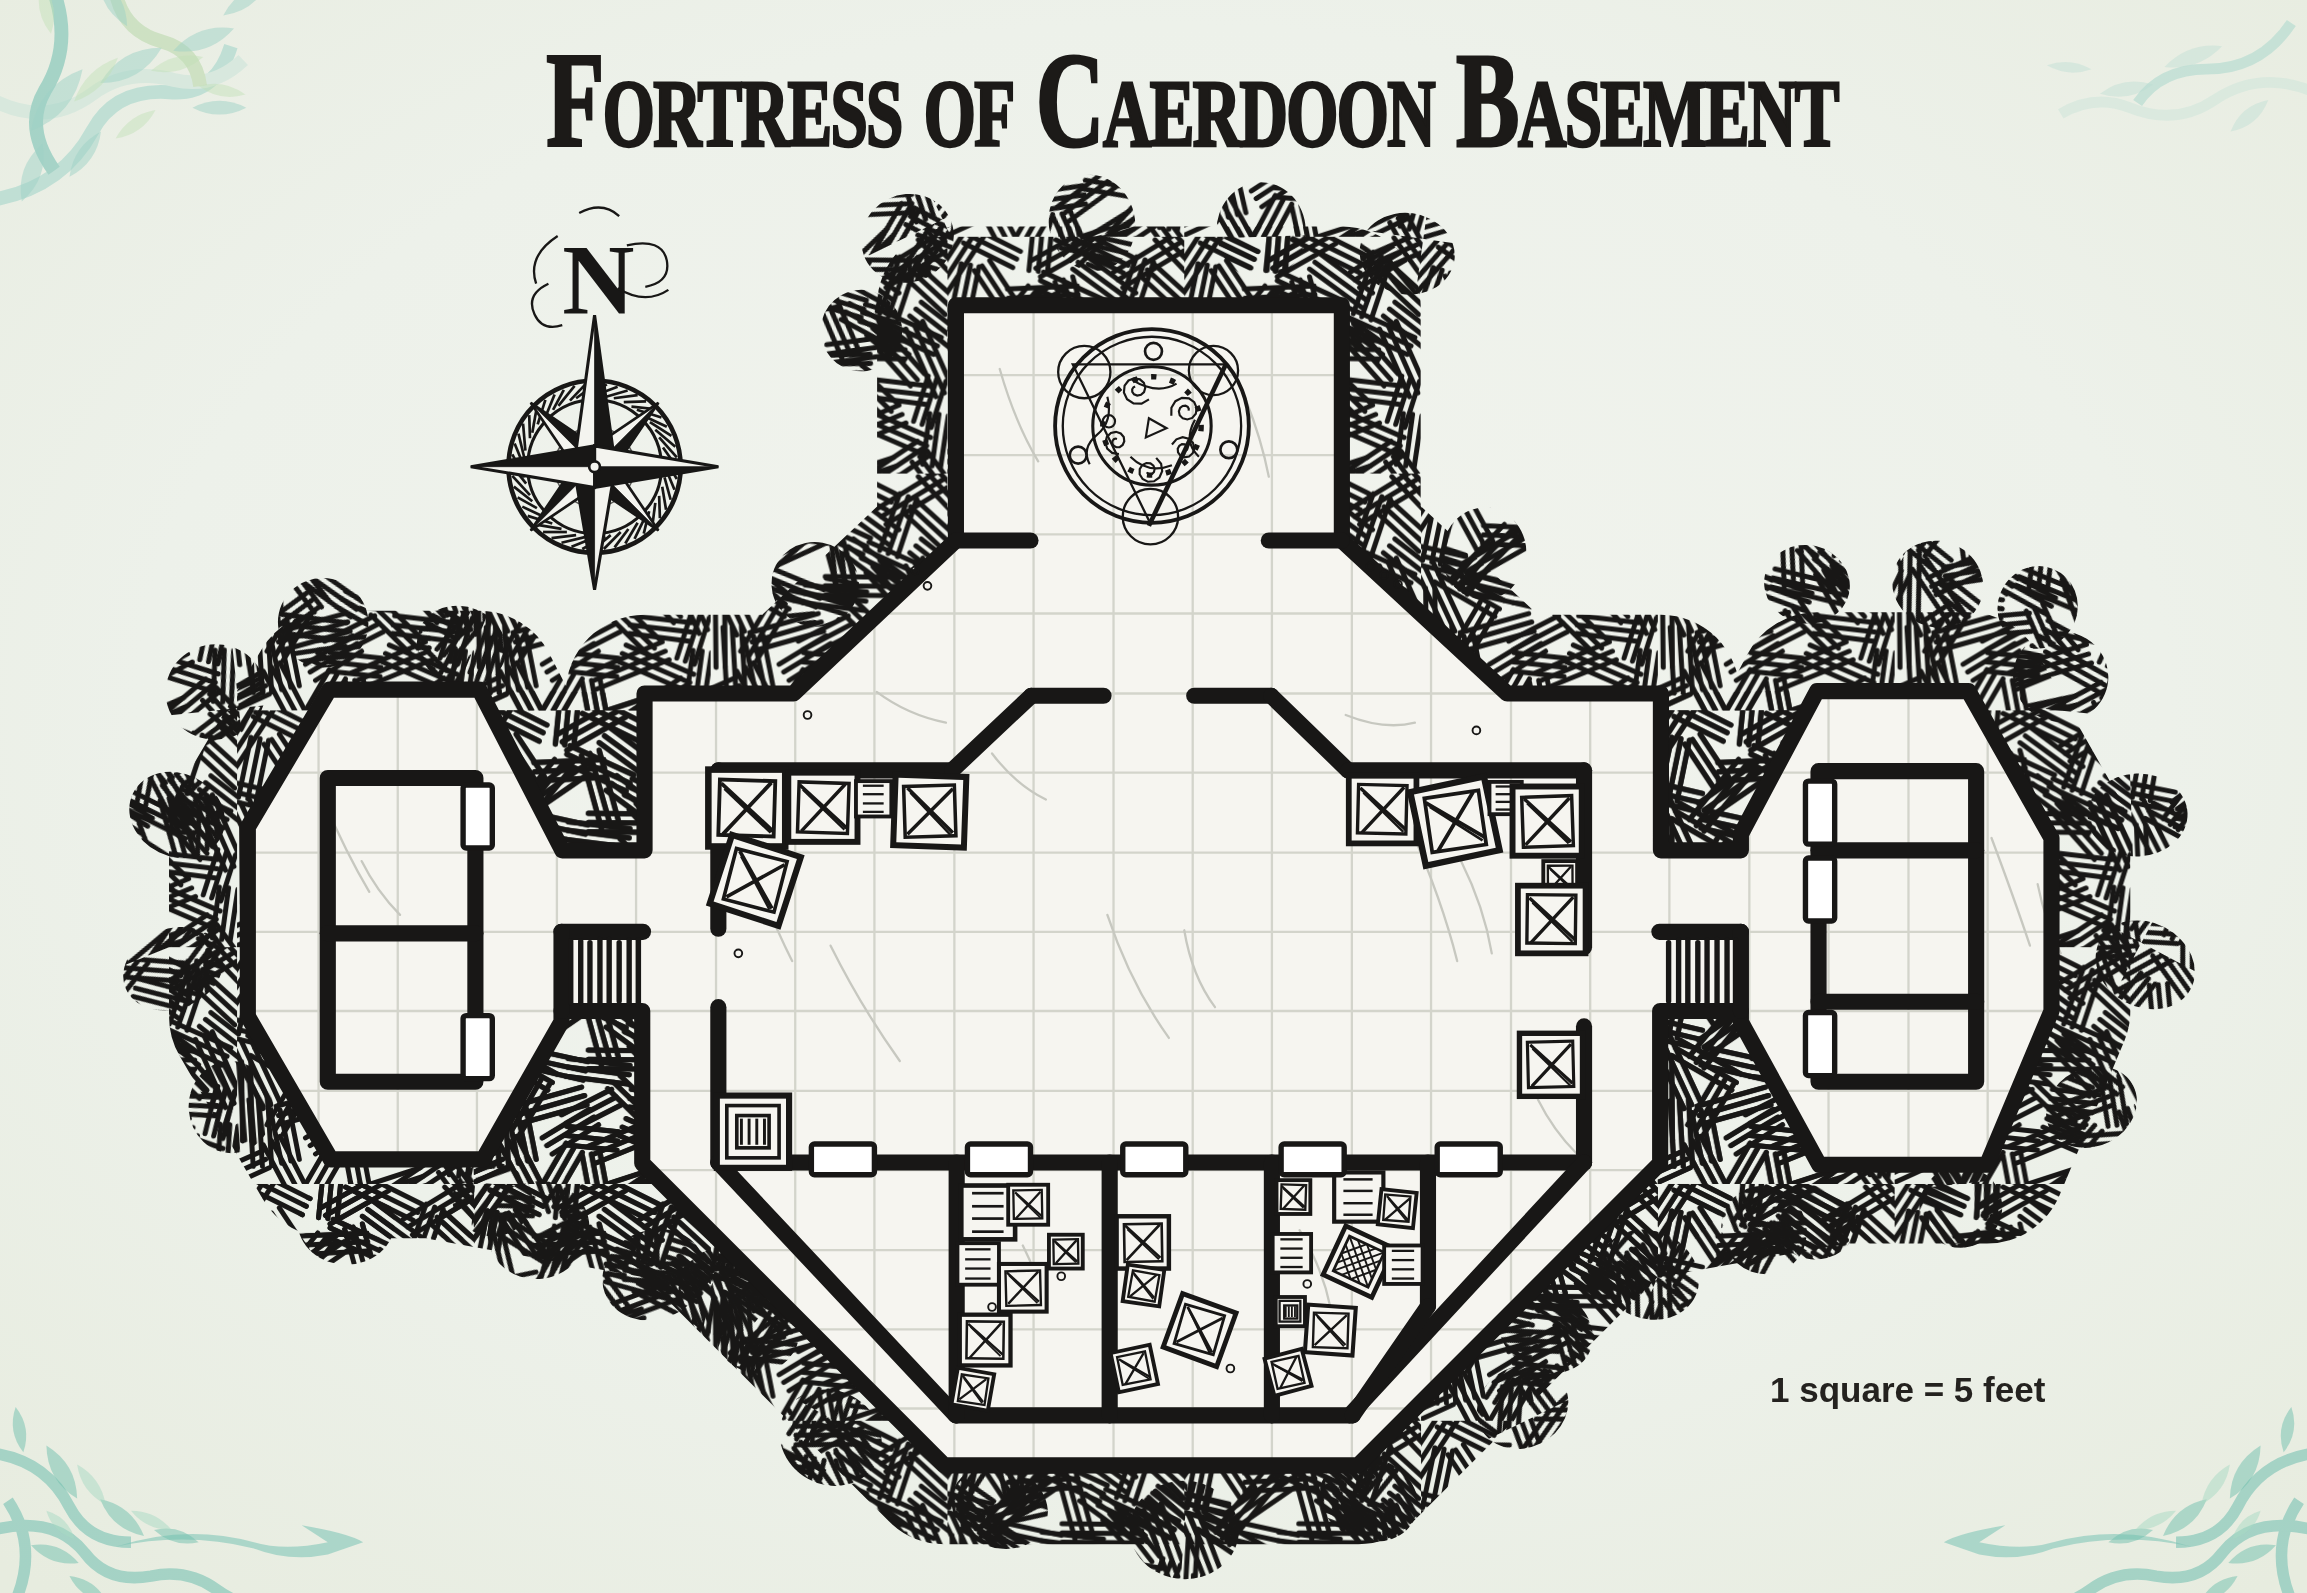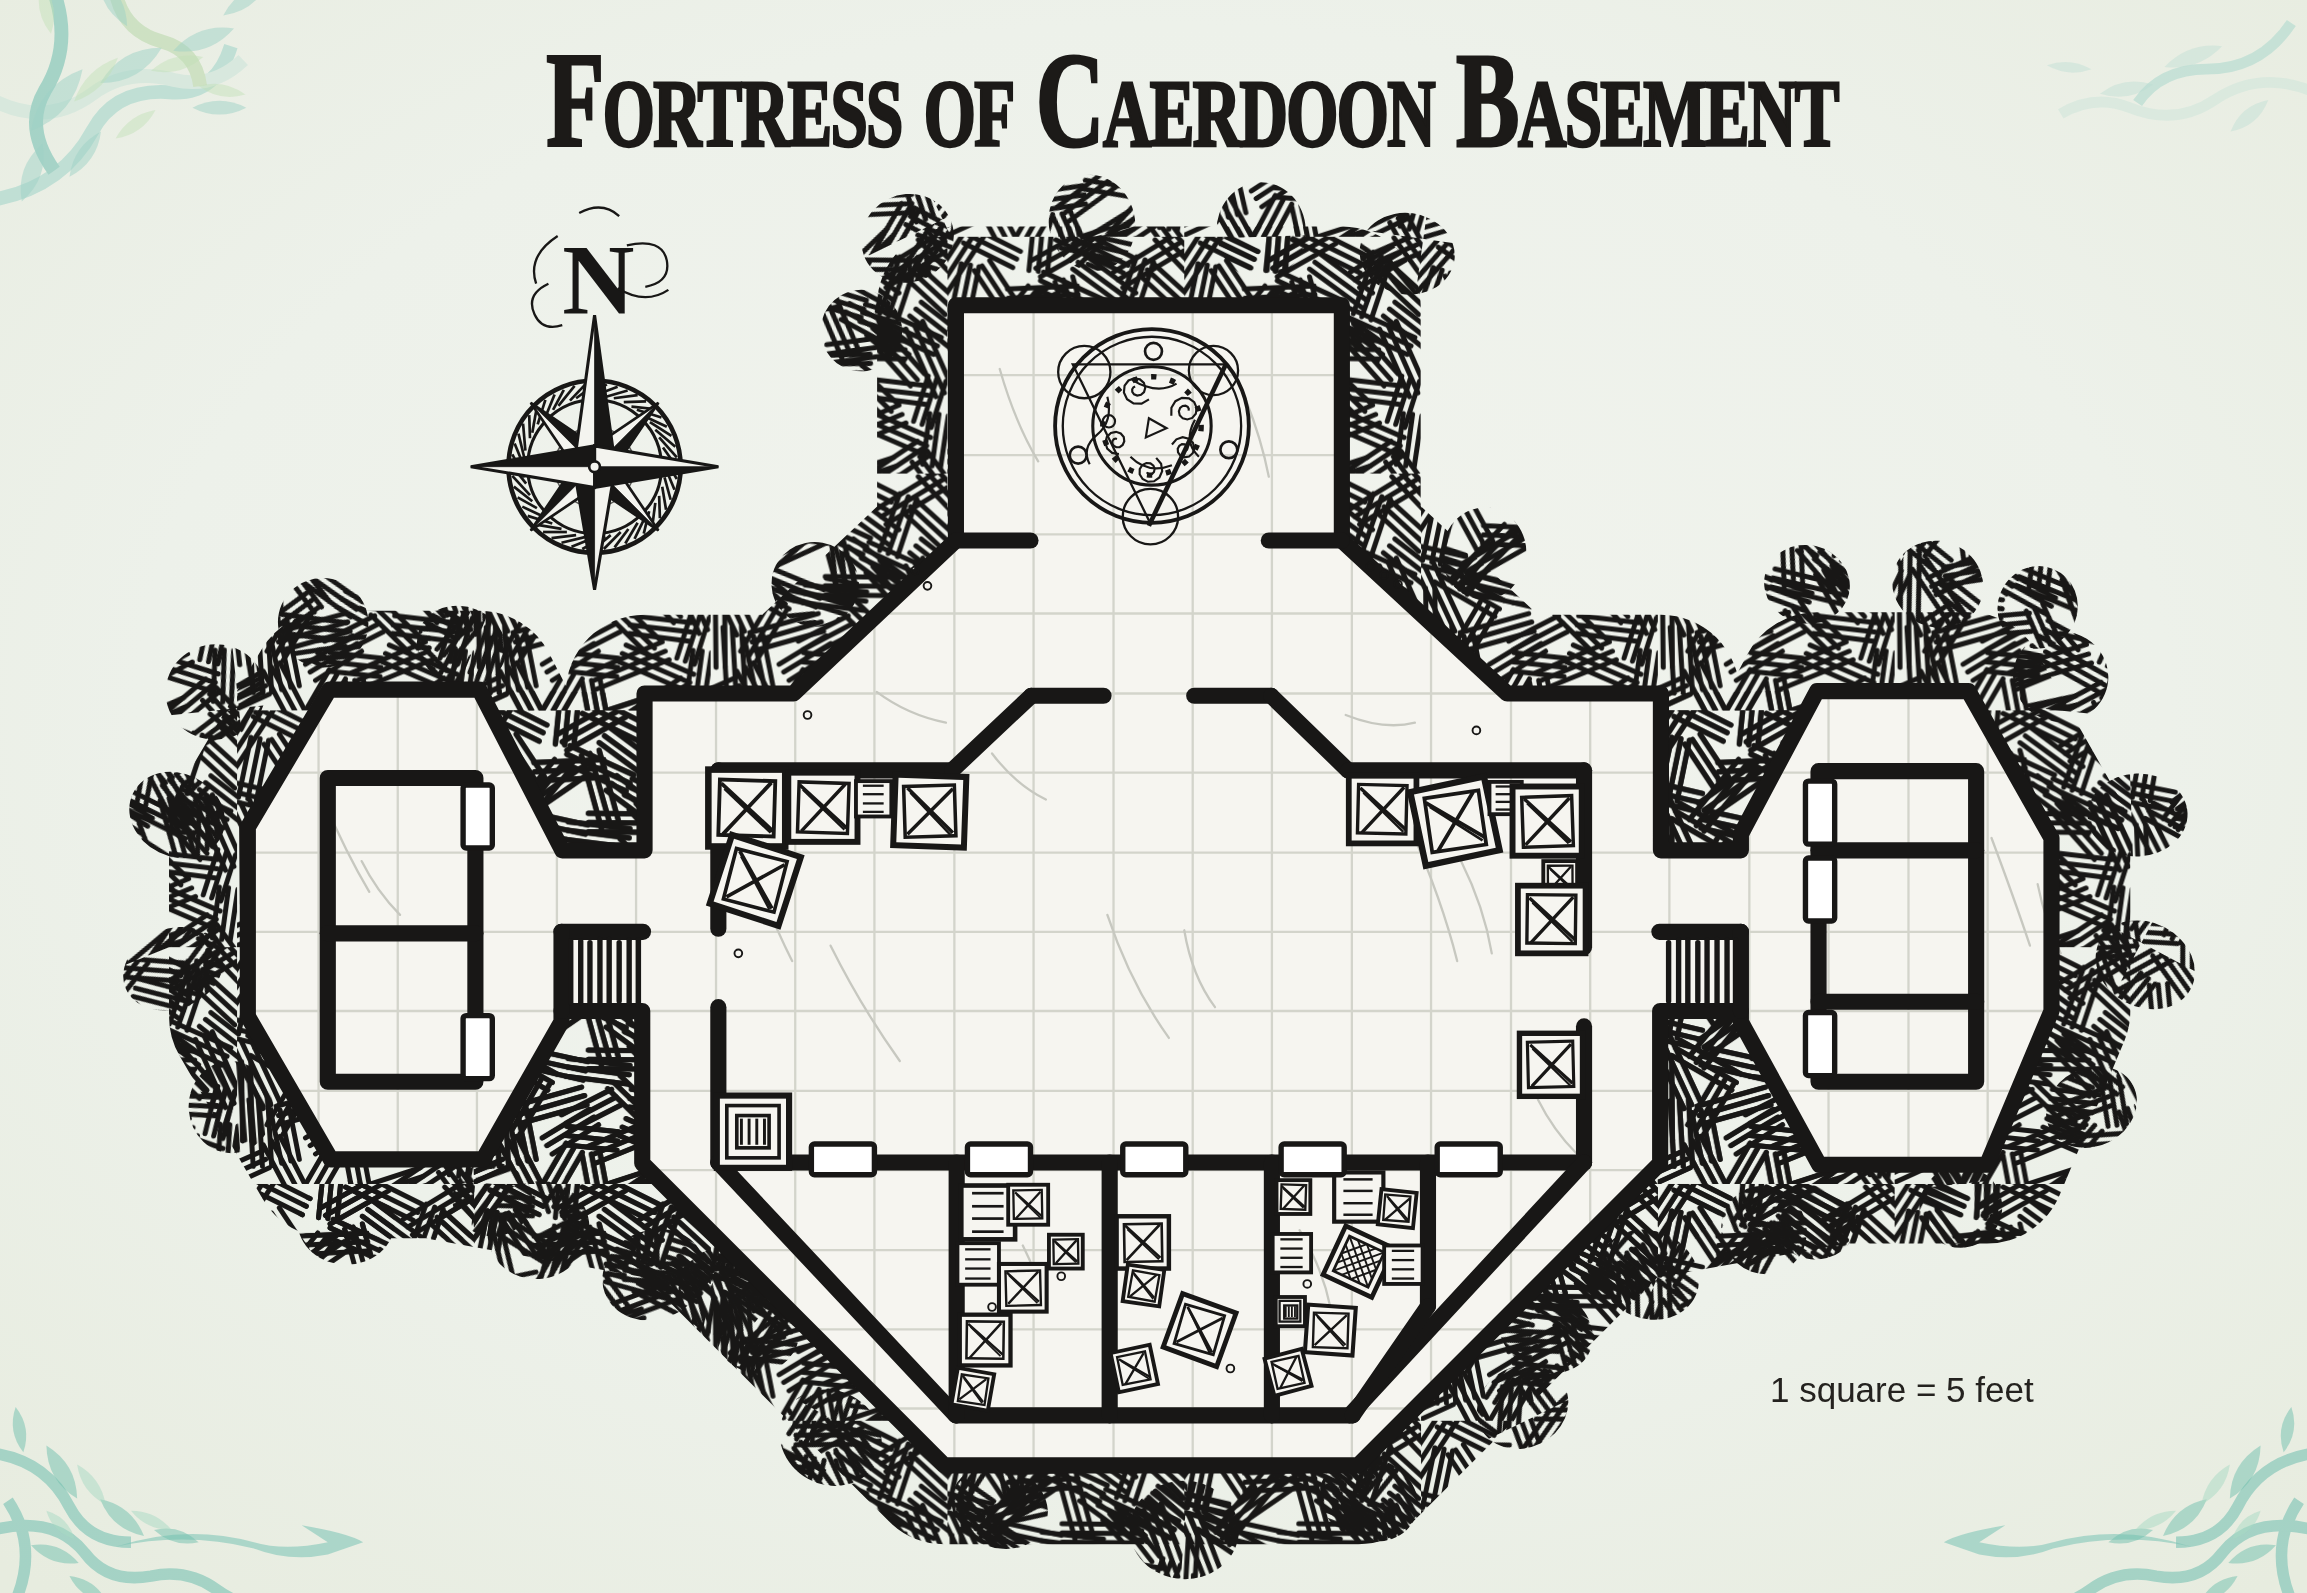--- a/index.html
+++ b/index.html
@@ -2,21 +2,21 @@
 <html style="font-size:12.3px"><head><meta charset="utf-8">
 <style>
 html,body{margin:0;padding:0;background:#edf1ea;}
 #page{position:relative;width:2307px;height:1593px;overflow:hidden;
 background:radial-gradient(ellipse 1692px 1154px at 50% 45%, #f2f4ee 0%, #edf1ea 60%, #e7ecdf 100%);}
 svg{position:absolute;left:0;top:0;}
 .title{position:absolute;left:0;top:23px;width:2384px;text-align:center;
 font-family:"Liberation Serif",serif;font-weight:bold;font-variant:small-caps;
 font-size:135px;color:#1c1a18;letter-spacing:-2.3px;-webkit-text-stroke:3.1px #1c1a18;transform:scaleX(0.705);transform-origin:50% 0;}
 .scale{position:absolute;left:1770px;top:1370px;font-family:"Liberation Sans",sans-serif;
-font-size:35px;color:#24221f;}
+font-size:35px;color:#24221f;font-weight:bold;}
 </style></head>
 <body>
 <div id="page">
 <svg width="2307" height="1593" viewBox="0 0 3000 2072">
 <defs>
 <pattern id="hatch" width="308" height="308" patternUnits="userSpaceOnUse">
 <g stroke="#181716" stroke-width="6.5" stroke-linecap="round" fill="none">
 <line x1="51" y1="-6" x2="-2" y2="75"></line>
 <line x1="41" y1="-13" x2="-12" y2="69"></line>
 <line x1="31" y1="-20" x2="-22" y2="62"></line>

